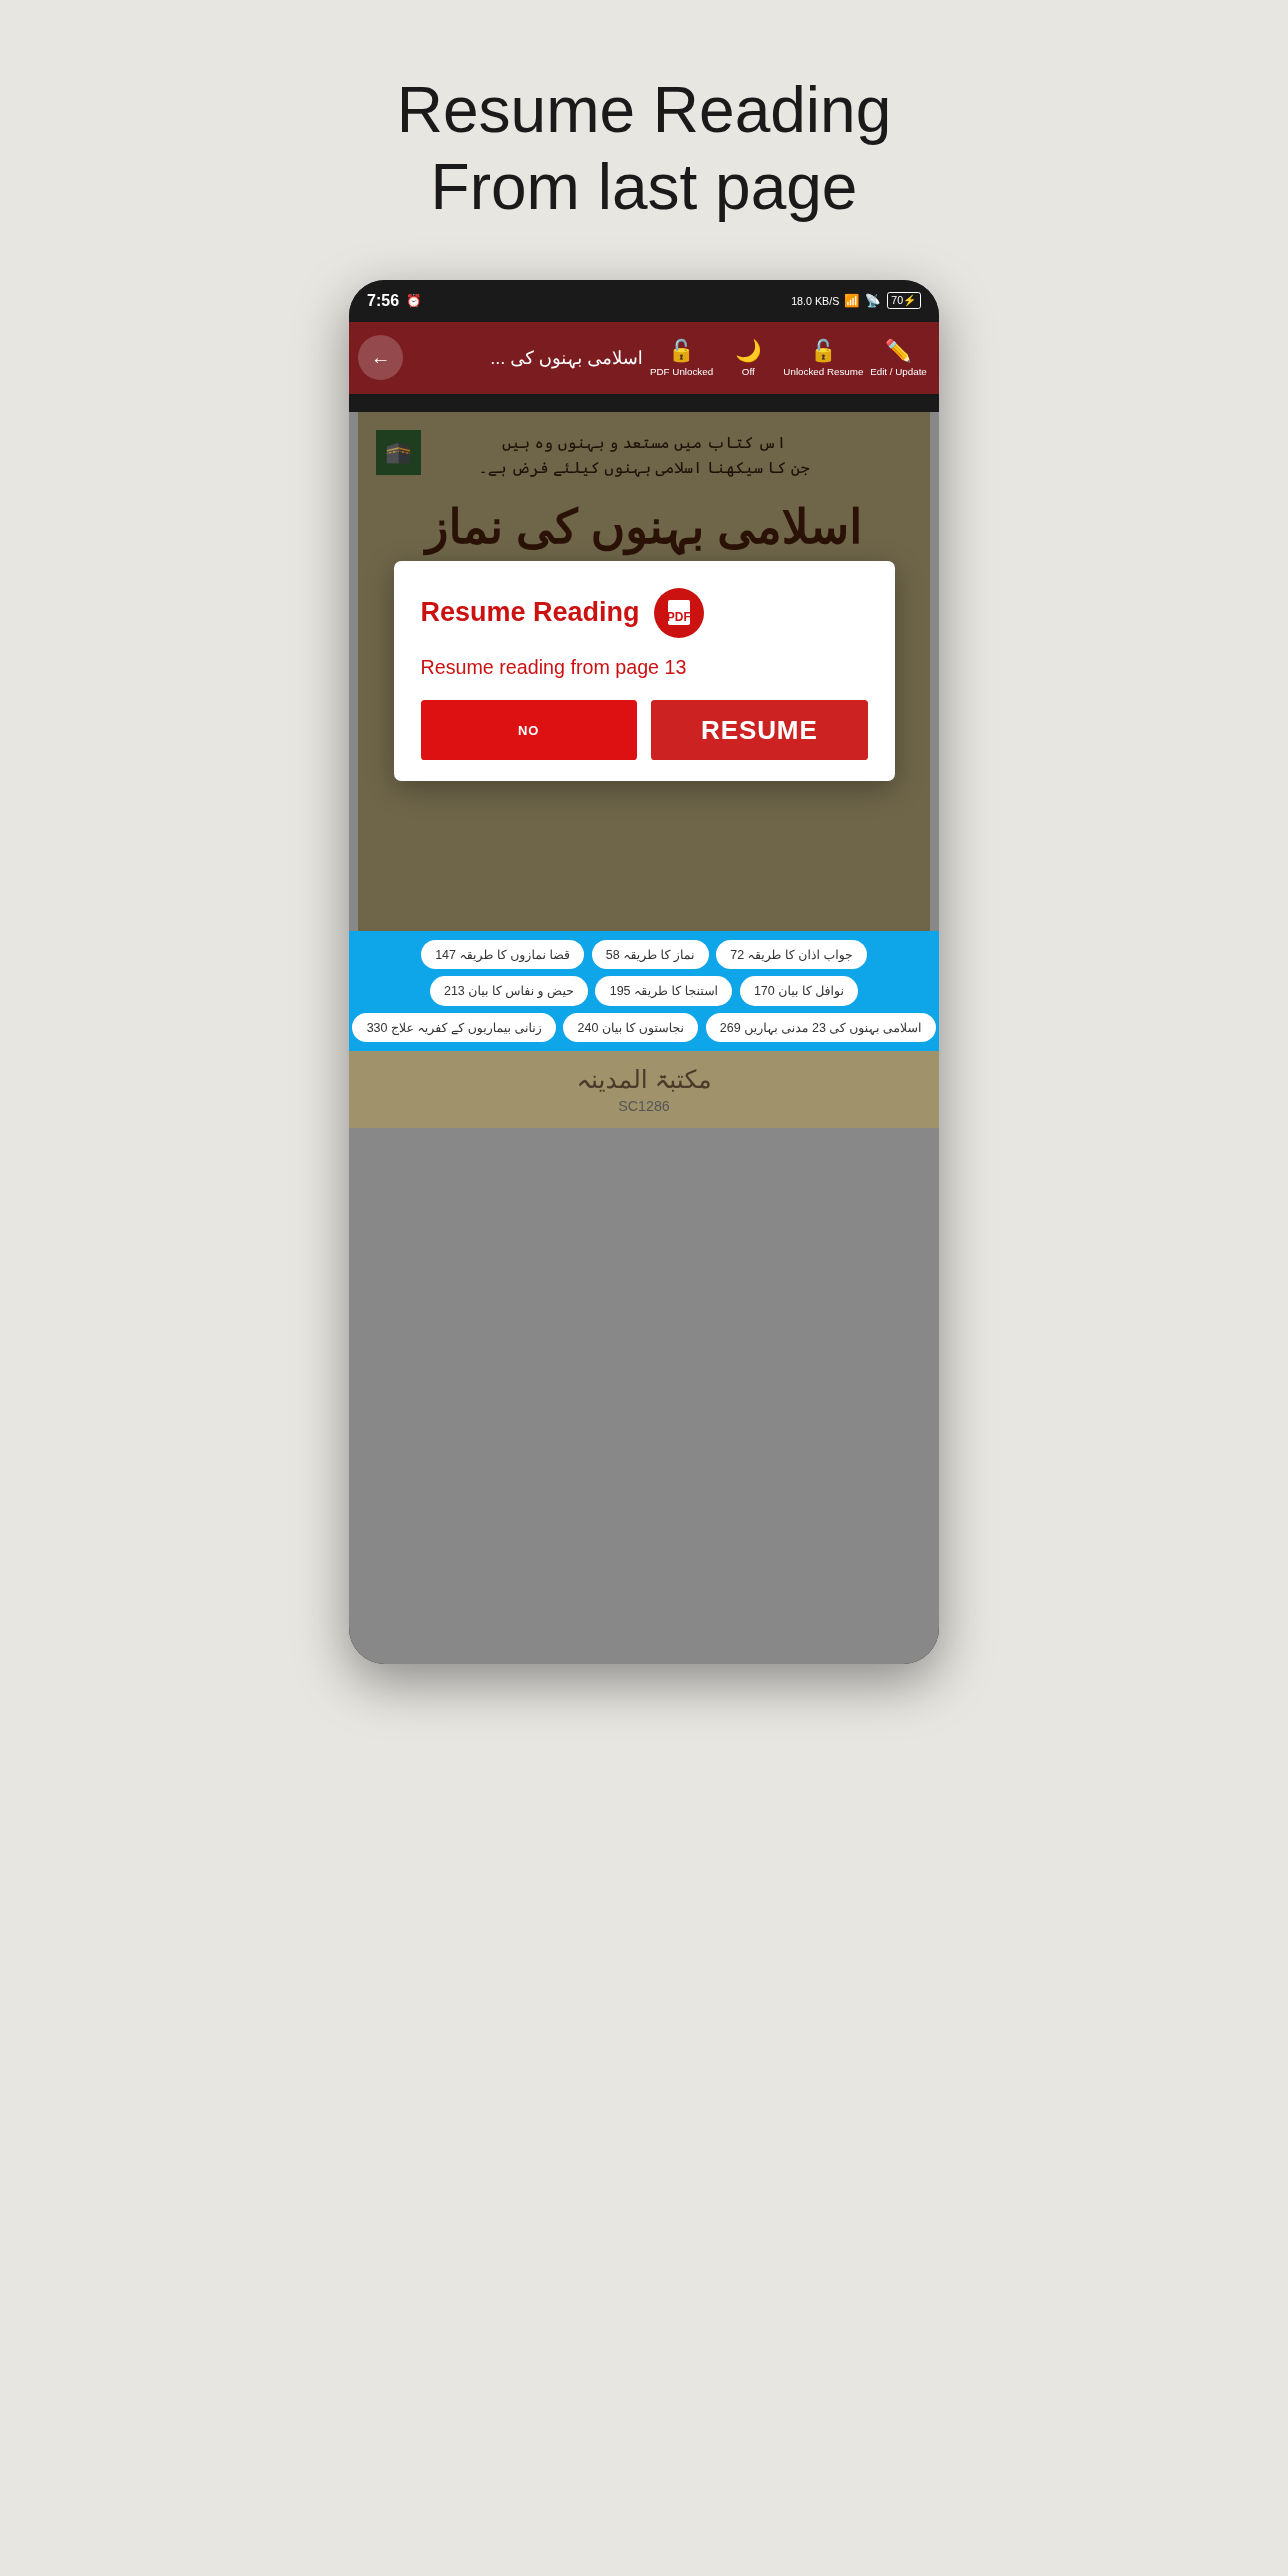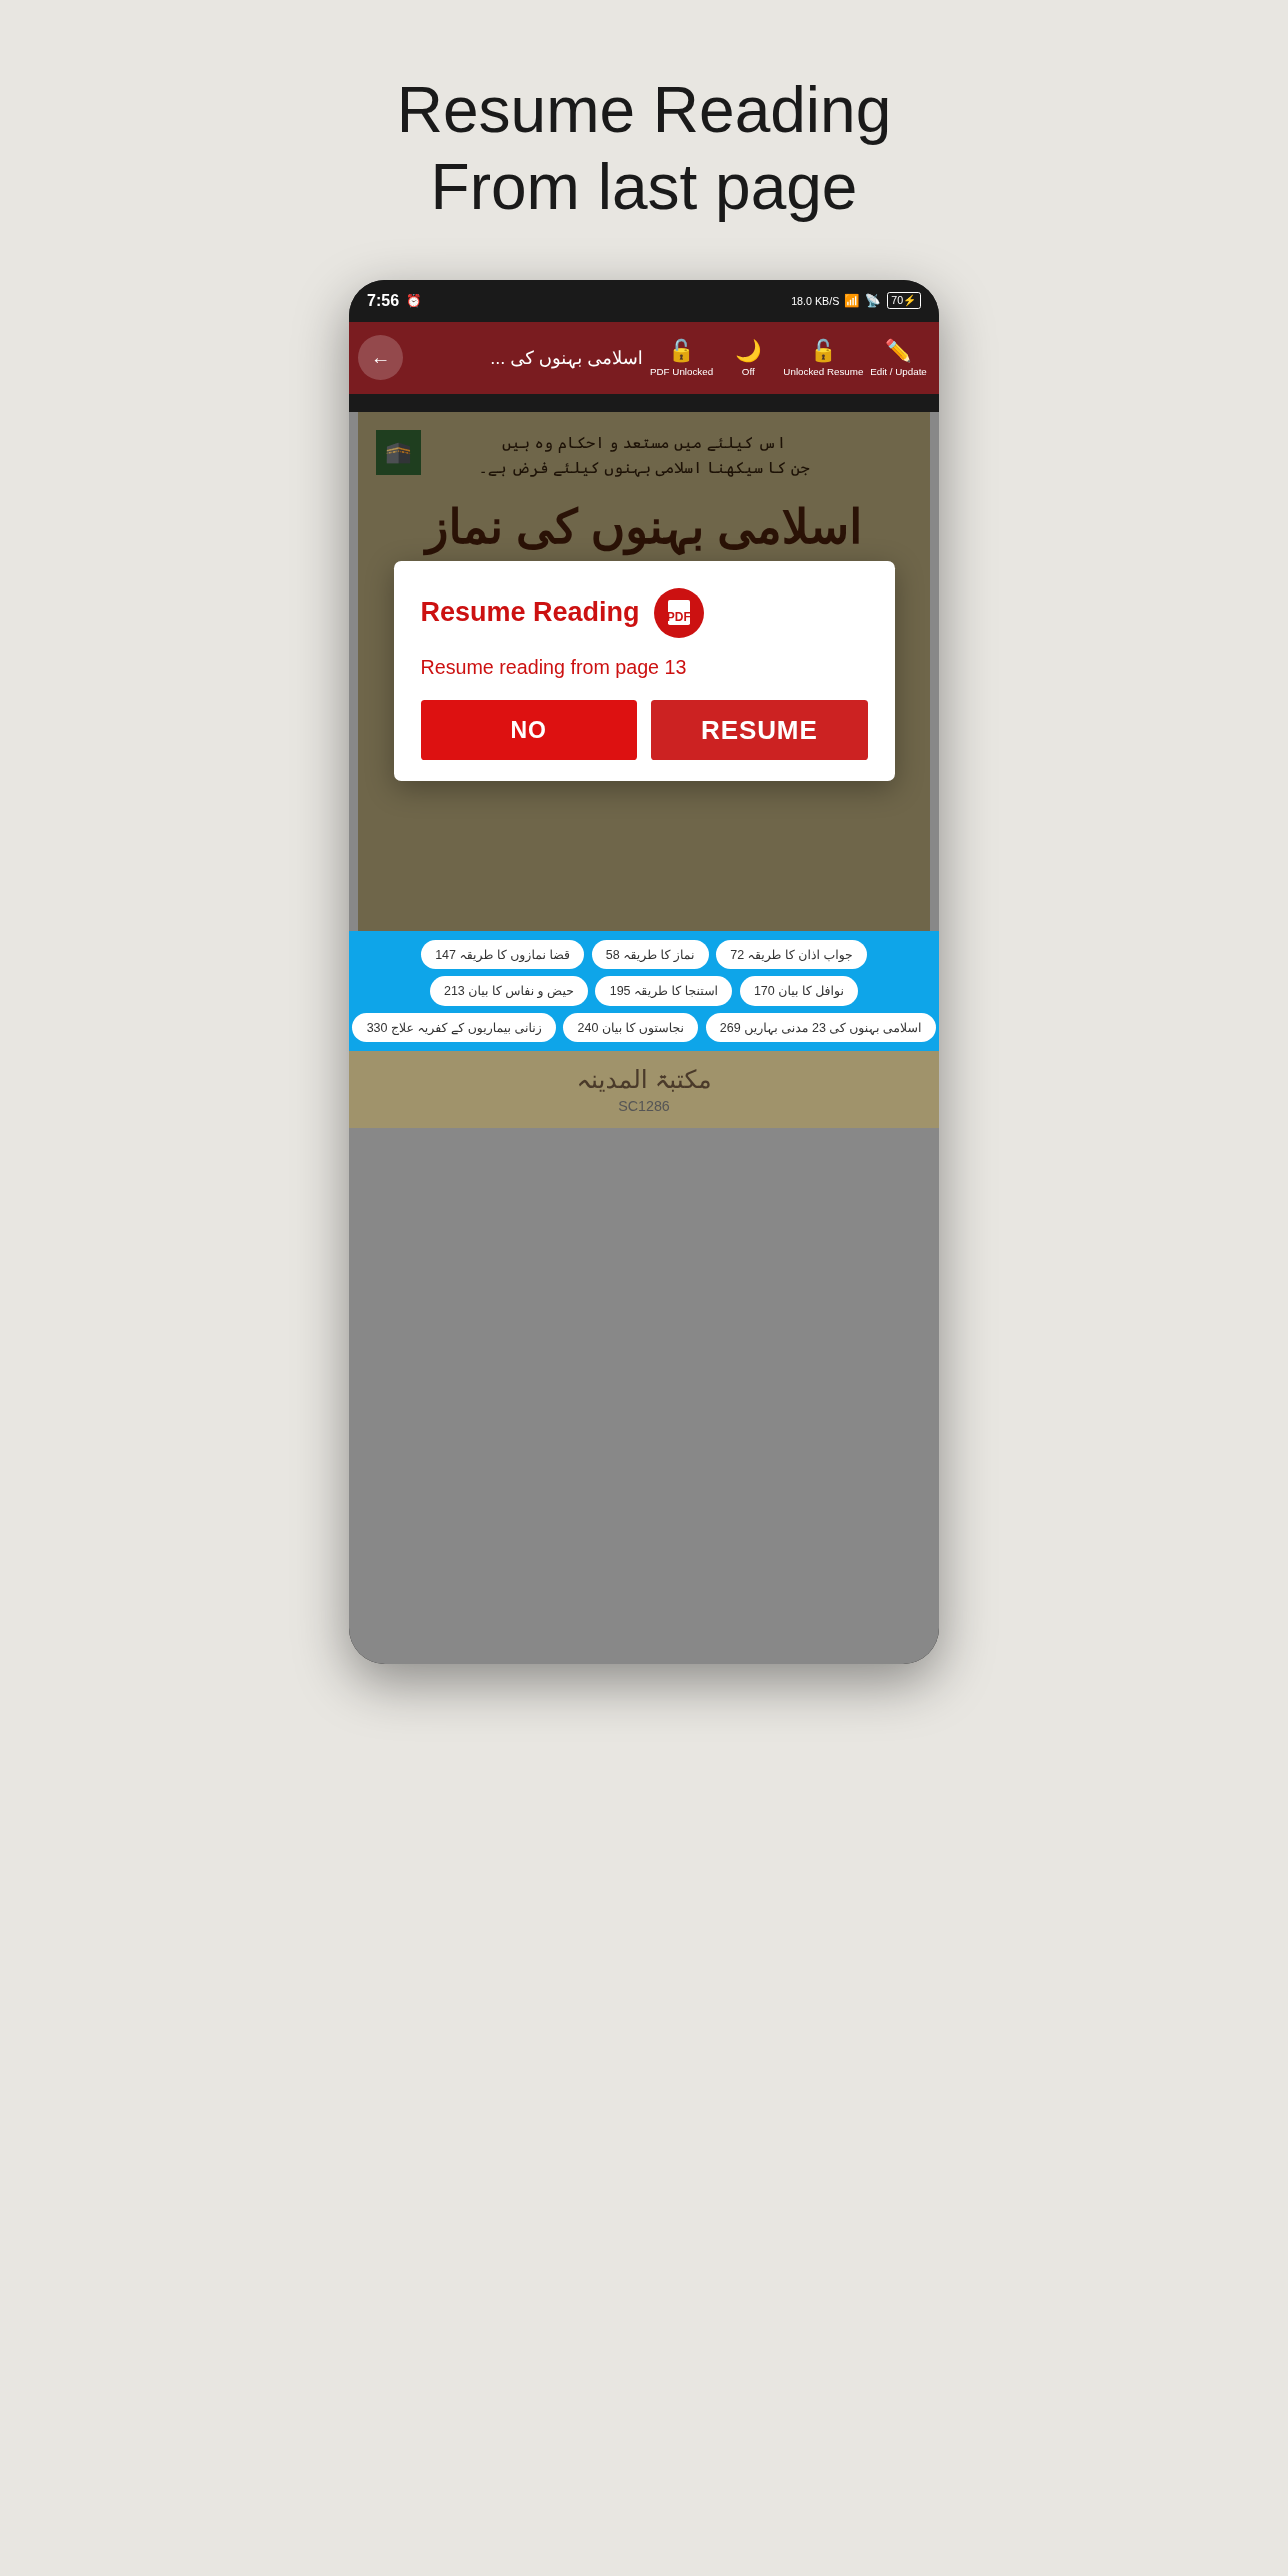--- a/index.html
+++ b/index.html
@@ -251,21 +251,21 @@
       display: flex;
       gap: 14.3px;
     }
 
     .btn-no {
       flex: 1;
       background: #dd1111;
       color: white;
       border: none;
       padding: 14.3px;
-      font-size: 23px;
+      font-size: 13px;
       font-weight: bold;
       letter-spacing: 0.9px;
       border-radius: 3.6px;
       cursor: pointer;
     }
 
     .btn-resume {
       flex: 1;
       background: #cc2222;
       color: white;
@@ -372,21 +372,21 @@
         <span class="nav-action-label">Edit / Update</span>
       </div>
     </div>
   </div>
 
   <div class="content-area">
 
     <div class="book-area">
       <div class="book-icon">🕋</div>
       <div class="book-top-text">
-        <div>اس کیلئے میں مستعد و احکام وہ ہیں</div>
+        <div>اس کتاب میں مستعد و بہنوں وہ ہیں</div>
         <div>جن کا سیکھنا اسلامی بہنوں کیلئے فرض ہے۔</div>
       </div>
       <div class="book-title-arabic">اسلامی بہنوں کی نماز</div>
 
       <div class="dialog-overlay">
         <div class="dialog">
           <div class="dialog-header">
             <span class="dialog-title">Resume Reading</span>
             <div class="pdf-icon">
               <div class="pdf-icon-inner">

